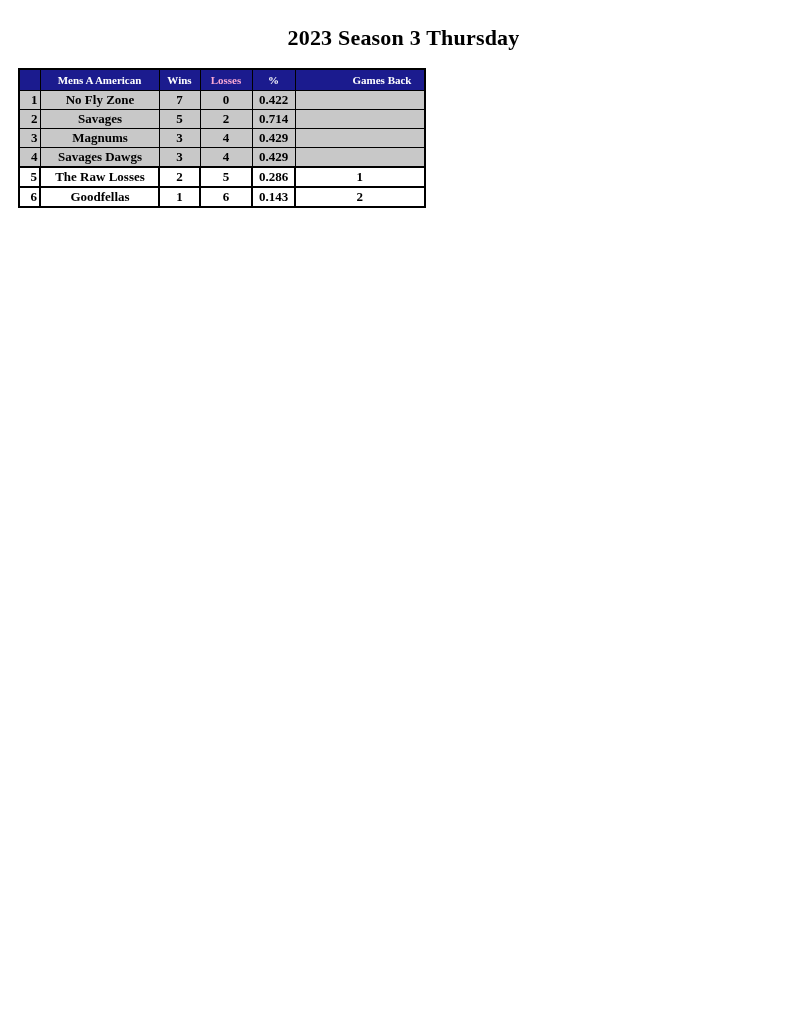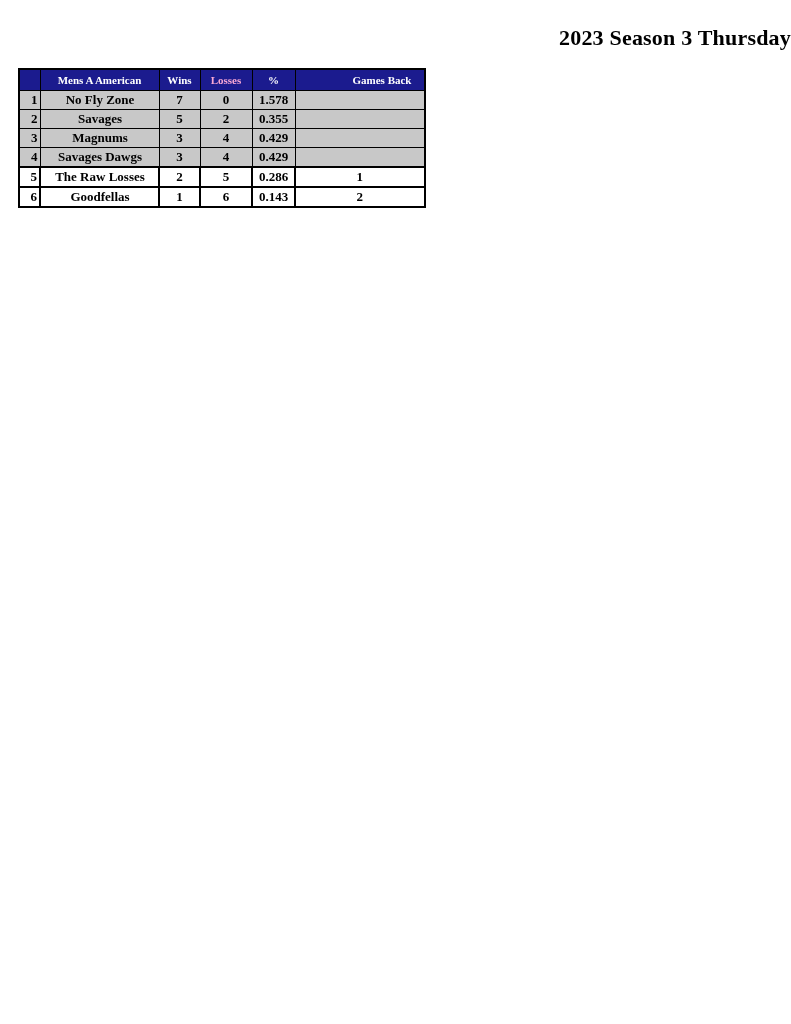--- a/index.html
+++ b/index.html
@@ -12,21 +12,21 @@
     width: 791px;
     height: 1024px;
     background: #ffffff;
     font-family: "Liberation Serif", serif;
     overflow: hidden;
   }
   .title {
     margin: 0;
     padding-top: 25px;
     padding-left: 16px; 
-    text-align: right;
+    text-align: center;
     font-size: 22px;
     font-weight: bold;
     color: #000000;
     letter-spacing: 0.2px;
   }
   table.standings {
     position: absolute;
     left: 18px;
     top: 68px;
     border-collapse: collapse;
@@ -83,29 +83,29 @@
         <th class="col-pct" style="background: rgb(27, 27, 142); color: rgb(255, 255, 255);">%</th>
         <th class="col-gb" style="background: rgb(27, 27, 142); color: rgb(255, 255, 255); padding-left: 47px;">Games Back</th>
       </tr>
     </thead>
     <tbody id="standings-body">
         <tr class="above-line">
           <td class="col-rank">1</td>
           <td class="col-team">No Fly Zone</td>
           <td class="col-wins">7</td>
           <td class="col-losses">0</td>
-          <td class="col-pct">1.578</td>
+          <td class="col-pct">0.422</td>
           <td class="col-gb"></td>
         </tr>
         <tr class="above-line">
           <td class="col-rank">2</td>
           <td class="col-team">Savages</td>
           <td class="col-wins">5</td>
           <td class="col-losses">2</td>
-          <td class="col-pct">0.355</td>
+          <td class="col-pct">0.714</td>
           <td class="col-gb"></td>
         </tr>
         <tr class="above-line">
           <td class="col-rank">3</td>
           <td class="col-team">Magnums</td>
           <td class="col-wins">3</td>
           <td class="col-losses">4</td>
           <td class="col-pct">0.429</td>
           <td class="col-gb"></td>
         </tr>

